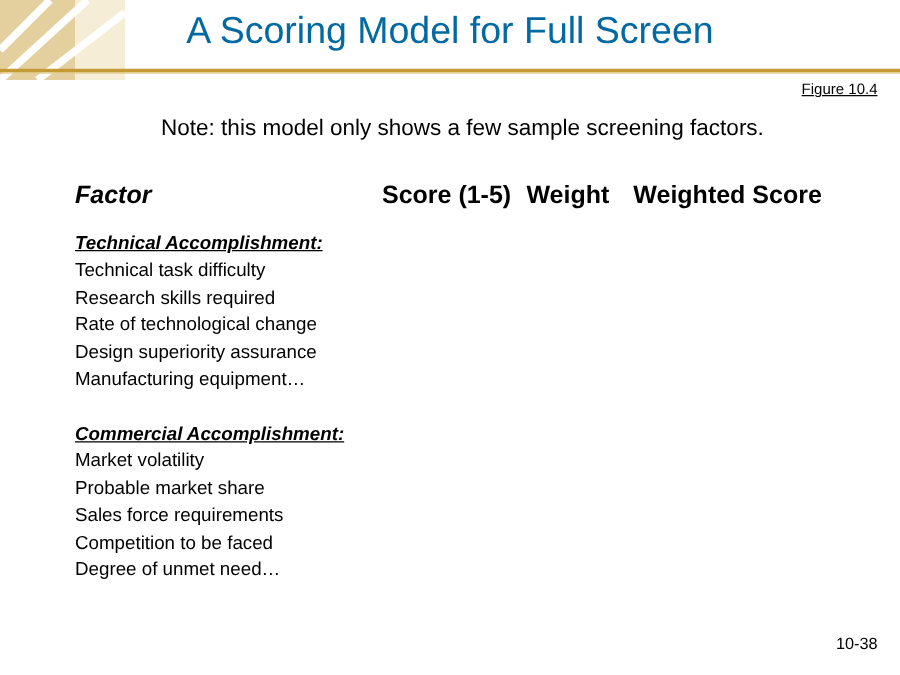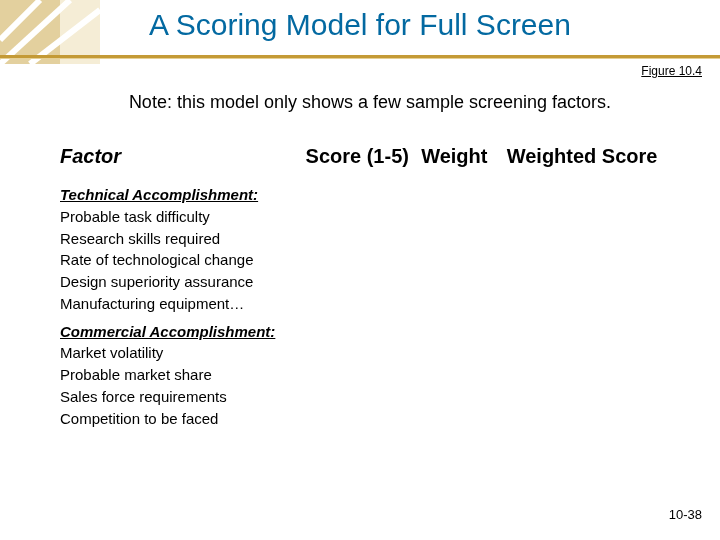--- a/index.html
+++ b/index.html
@@ -84,21 +84,21 @@
     width: 300px;
     font-size: 15px;
     line-height: 1.45;
   }
   .group-heading {
     font-weight: 700;
     font-style: italic;
     text-decoration: underline;
     margin-top: 4px;
   }
-  .group2 { margin-top: 6px; }
+  .group2 { margin-top: 22px; }
   .footer-pg {
     position: absolute;
     bottom: 18px;
     right: 18px;
     font-size: 13px;
     text-align: center;
   }
 </style>
 </head>
 <body>
@@ -123,26 +123,27 @@
 
 <div class="headers">
   <span class="h-factor">Factor</span>
   <span class="h-score">Score (1-5)</span>
   <span class="h-weight">Weight</span>
   <span class="h-wscore">Weighted Score</span>
 </div>
 
 <div class="body-col">
   <div class="group-heading">Technical Accomplishment:</div>
-  <div>Probable task difficulty</div>
+  <div>Technical task difficulty</div>
   <div>Research skills required</div>
   <div>Rate of technological change</div>
   <div>Design superiority assurance</div>
   <div>Manufacturing equipment…</div>
 
   <div class="group-heading group2">Commercial Accomplishment:</div>
   <div>Market volatility</div>
   <div>Probable market share</div>
   <div>Sales force requirements</div>
   <div>Competition to be faced</div>
+  <div>Degree of unmet need…</div>
 </div>
 
 <div class="footer-pg">10-38</div>
 
 </body></html>

